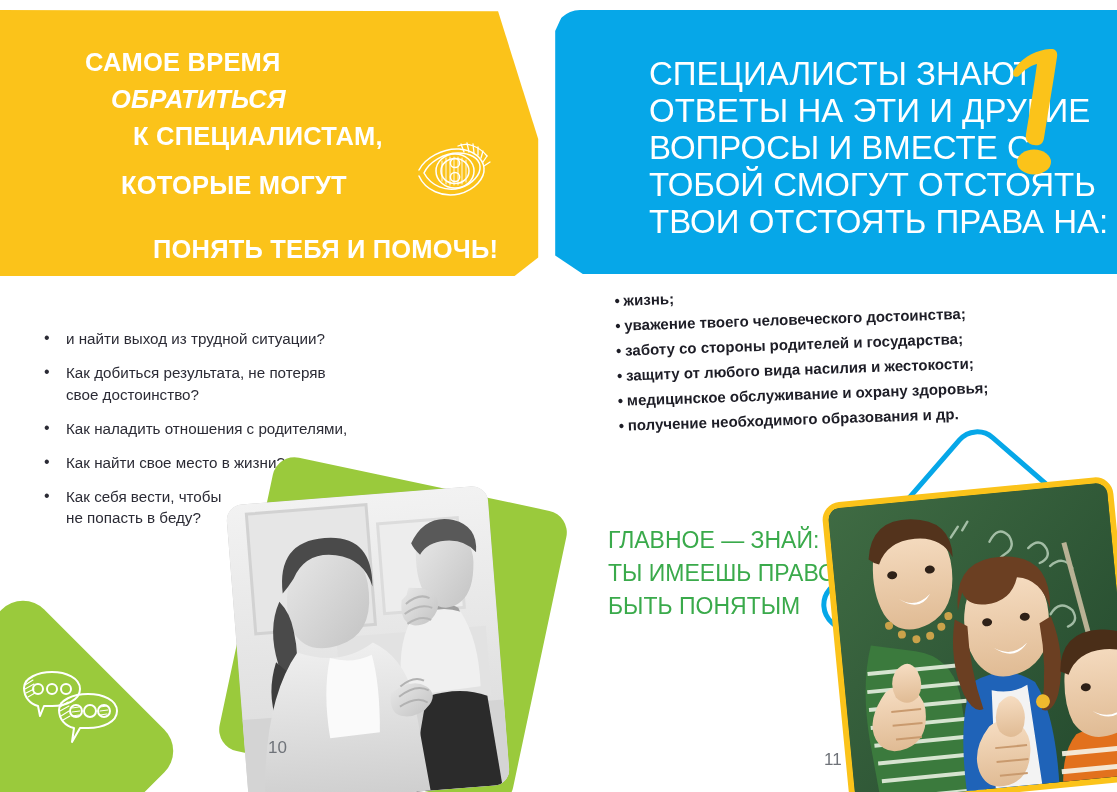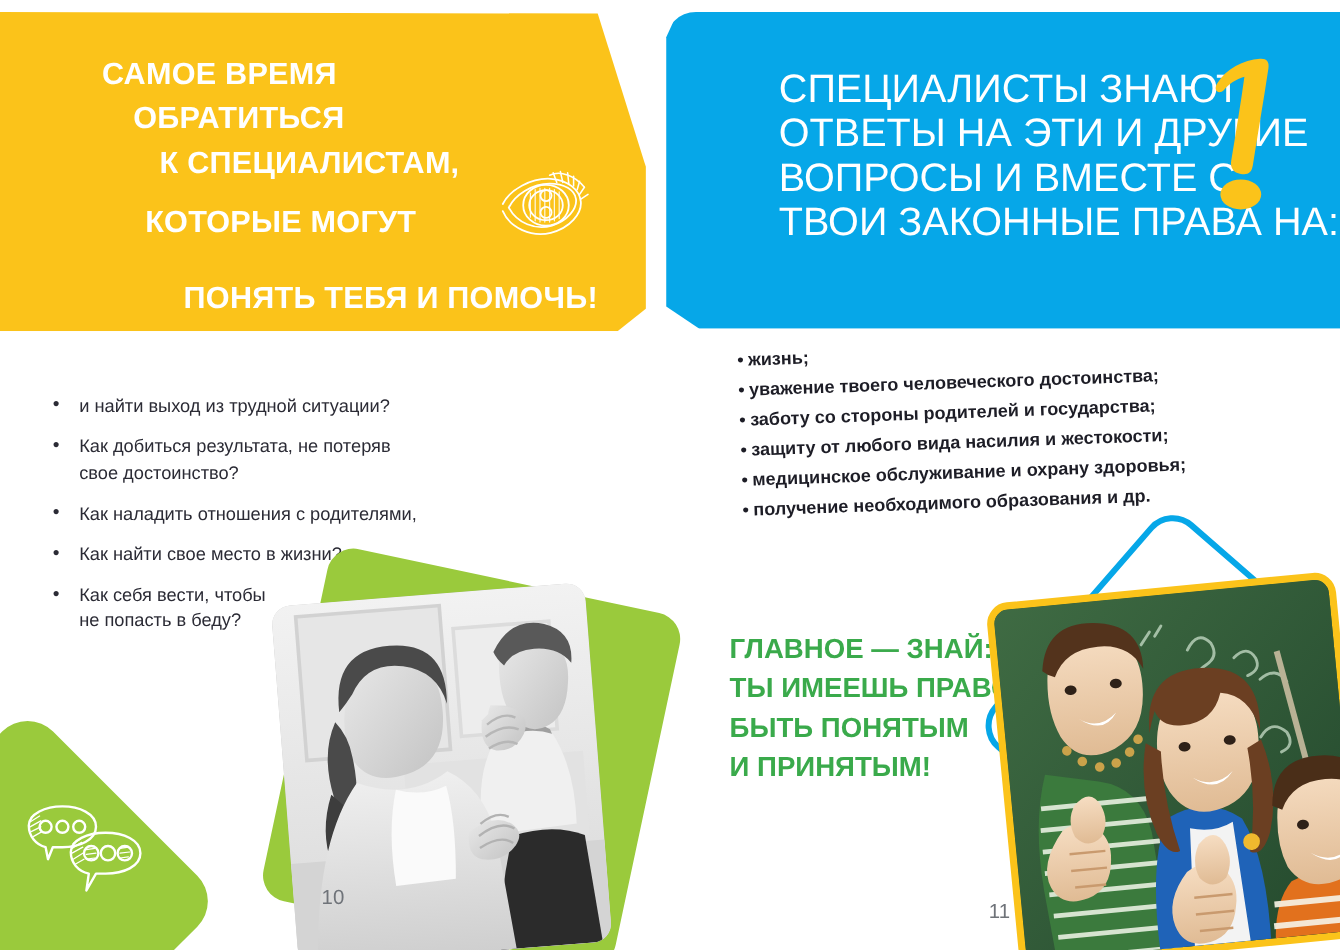--- a/index.html
+++ b/index.html
@@ -13,21 +13,21 @@
     clip-path:polygon(0% 0%, 0% 0%, 91.2% 0.5%, 98.0% 48.5%, 98.0% 93%, 94% 100%, 0% 100%);
     border-radius:0 0 26px 0;
   }
   .yellow-text{
     position:absolute; left:85px; top:44px; width:440px;
     color:#ffffff; font-weight:bold; font-size:25.5px; line-height:37px;
     letter-spacing:.2px;
   }
   .yellow-text div{white-space:nowrap;}
   .yl-1{padding-left:0px;}
-  .yl-2{padding-left:26px;}
+  .yl-2{padding-left:26px;font-style:italic;}
   .yl-3{padding-left:48px;}
   .yl-4{padding-left:36px;margin-top:12px;}
   .yl-5{padding-left:68px;margin-top:27px;}
 
   .eye-icon{position:absolute;left:415px;top:132px;width:78px;height:72px;}
 
   
   .blue-panel{
     position:absolute; left:554px; top:10px; width:600px; height:264px;
     background:#06A7E8;
@@ -57,21 +57,21 @@
   }
   .r-item{
     color:#1d1d26; font-size:15px; line-height:25.0px; font-weight:bold;
     white-space:nowrap;
   }
   .r-item .rb{display:inline-block;width:9px;}
 
   
   .green-slogan{
     position:absolute; left:608px; top:524px; width:300px;
-    color:#3AAA4B; font-weight:bold; font-size:23px; line-height:33px;
+    color:#3AAA4B; font-weight:normal; font-size:23px; line-height:33px;
   }
   .green-slogan div{white-space:nowrap;}
 
   
   .green-diamond{
     position:absolute; left:-92px; top:636px; width:230px; height:230px;
     background:#9ACA3C; border-radius:30px; transform:rotate(45deg);
   }
   .chat-icon{position:absolute;left:14px;top:668px;width:112px;height:82px;}
 
@@ -135,21 +135,22 @@
       <path d="M43 14 C52 10 64 14 72 24" stroke-width="1.3"></path>
     </g>
   </svg>
 
   <div class="blue-panel"></div>
 
   <div class="blue-text">
     <div>СПЕЦИАЛИСТЫ ЗНАЮТ</div>
     <div>ОТВЕТЫ НА ЭТИ И ДРУГИЕ</div>
     <div>ВОПРОСЫ И ВМЕСТЕ С</div>
-    <div>ТВОИ ЗАКОННЫЕ ПРАВА НА:</div>
+    <div>ТОБОЙ СМОГУТ ОТСТОЯТЬ</div>
+    <div>ТВОИ ОТСТОЯТЬ ПРАВА НА:</div>
   </div>
 
   <svg class="excl-icon" viewBox="0 0 66 130">
     <g fill="#FBC31A">
       <path d="M14 22 C22 9 36 2 50 1 C55 0.6 58 3 57 9 C53 36 48 64 44 90 C43 96 40 98 34 97
                C28 96 25 92 26 86 C30 62 34 38 37 16 C30 18 24 22 20 27 C16 31 11 28 14 22 Z"></path>
       <ellipse cx="34" cy="114" rx="17" ry="12.5"></ellipse>
     </g>
   </svg>
 
@@ -267,21 +268,20 @@
 
       <path d="M168 108 q16 -16 30 -6 q10 8 4 20 q-8 14 -24 12 q-14 -4 -10 -26 Z" fill="url(#skin)"></path>
       <path d="M172 112 q14 -10 24 -4 M170 122 q16 -10 28 -4 M172 132 q14 -8 24 -2" fill="none" stroke="#b7b7b7" stroke-width="2"></path>
     </svg>
   </div>
 
   <div class="green-slogan">
     <div>ГЛАВНОЕ — ЗНАЙ:</div>
     <div>ТЫ ИМЕЕШЬ ПРАВО</div>
     <div>БЫТЬ ПОНЯТЫМ</div>
-    <div>И ПРИНЯТЫМ!</div>
   </div>
 
   <div class="right-blue-card"></div>
   <div class="right-photo">
     <svg width="292" height="306" viewBox="0 0 292 306">
       <defs>
         <linearGradient id="board" x1="0" y1="0" x2="1" y2="1">
           <stop offset="0%" stop-color="#3f6b43"></stop>
             <stop offset="100%" stop-color="#22472c"></stop>
         </linearGradient>

